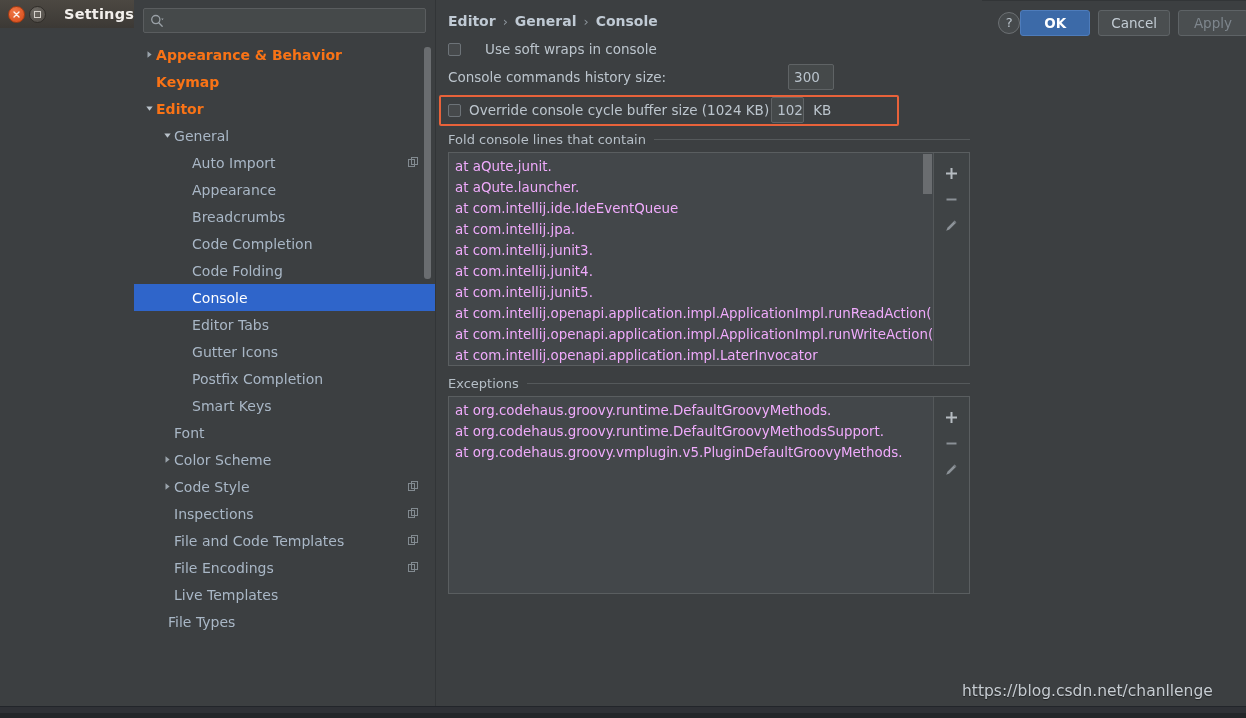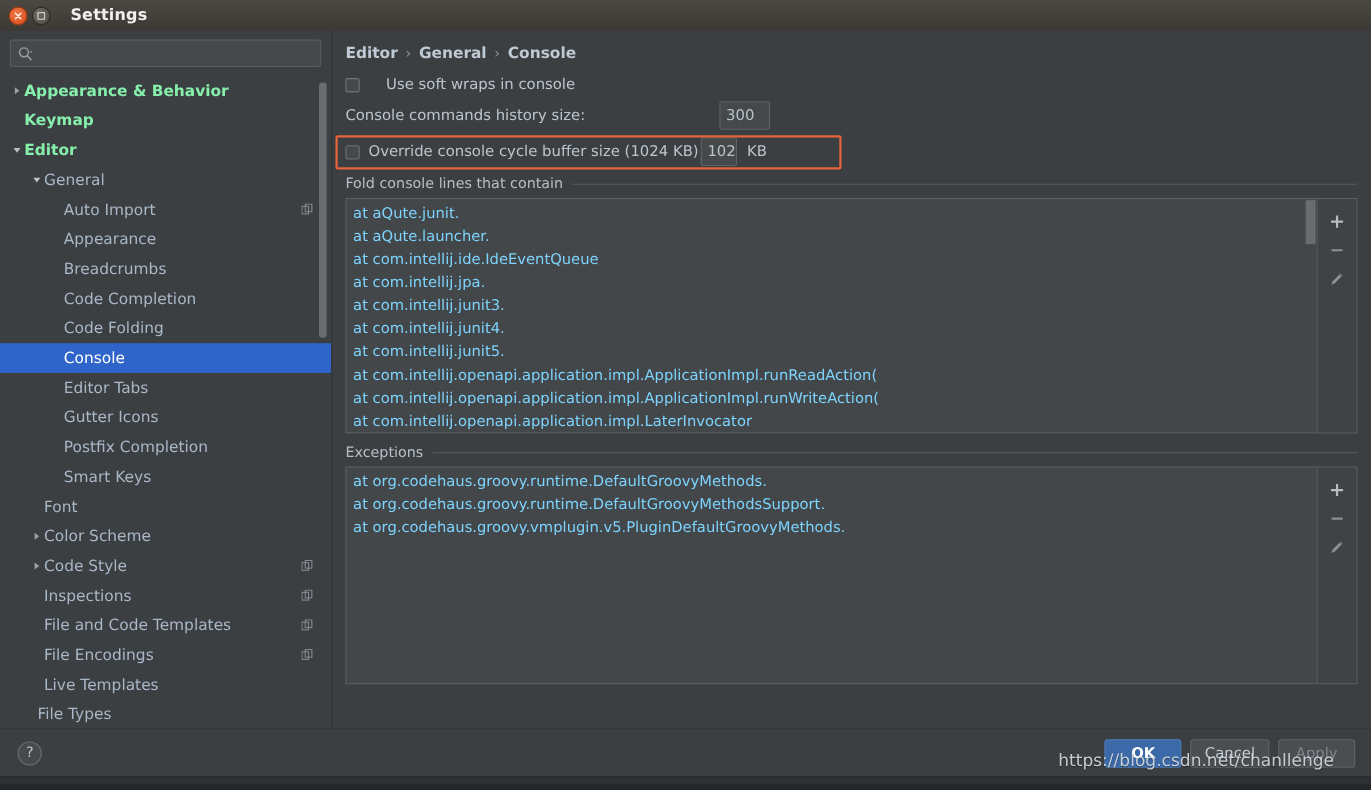--- a/index.html
+++ b/index.html
@@ -55,21 +55,21 @@
     font-size: 12px;
     white-space: nowrap;
     line-height: 12px;
   }
 
   
   .window {
     position: absolute; left: 0; top: 0;
     width: 1246px; height: 706px;
     background: #3c3f41;
-    display: flex; flex-direction: column;
+    display: flex; 
   }
   .titlebar {
     height: 28px; flex: 0 0 28px;
     background: linear-gradient(180deg,#4c4842 0%, #3c3935 100%);
     display: flex; align-items: center;
     padding-left: 8px;
     position: relative;
   }
   .win-btn {
     width: 17px; height: 17px; border-radius: 50%;
@@ -137,21 +137,21 @@
   }
   .tree-row {
     height: 27px;
     display: flex; align-items: center;
     color: #a9b7c6;
     font-size: 14px;
     position: relative;
     padding-right: 16px;
     white-space: nowrap;
   }
-  .tree-row.bold { font-weight: bold; color: #86efac; }
+  .tree-row.bold { font-weight: bold; color: #f97316; }
   .tree-row.selected { background: #2f65ca; color: #ffffff; }
   .tree-arrow {
     width: 14px; flex: 0 0 14px;
     display: flex; align-items: center; justify-content: center;
   }
   .tree-arrow svg { display: block; }
   .tree-label { flex: 1 1 auto; }
   .copy-badge { margin-left: auto; opacity: .75; display: flex; }
 
   .sb-scroll {
@@ -243,21 +243,21 @@
   .listarea {
     flex: 1 1 auto;
     position: relative;
     overflow: hidden;
     padding: 3px 0 0 0;
   }
   .line {
     height: 21px;
     line-height: 21px;
     padding-left: 6px;
-    color: #7dd3fc;
+    color: #f0abfc;
     font-size: 13.4px;
     white-space: nowrap;
   }
   .list-scroll {
     position: absolute;
     right: 1px; top: 1px;
     width: 9px; height: 40px;
     background: #6a6d70;
   }
   .toolcol {

